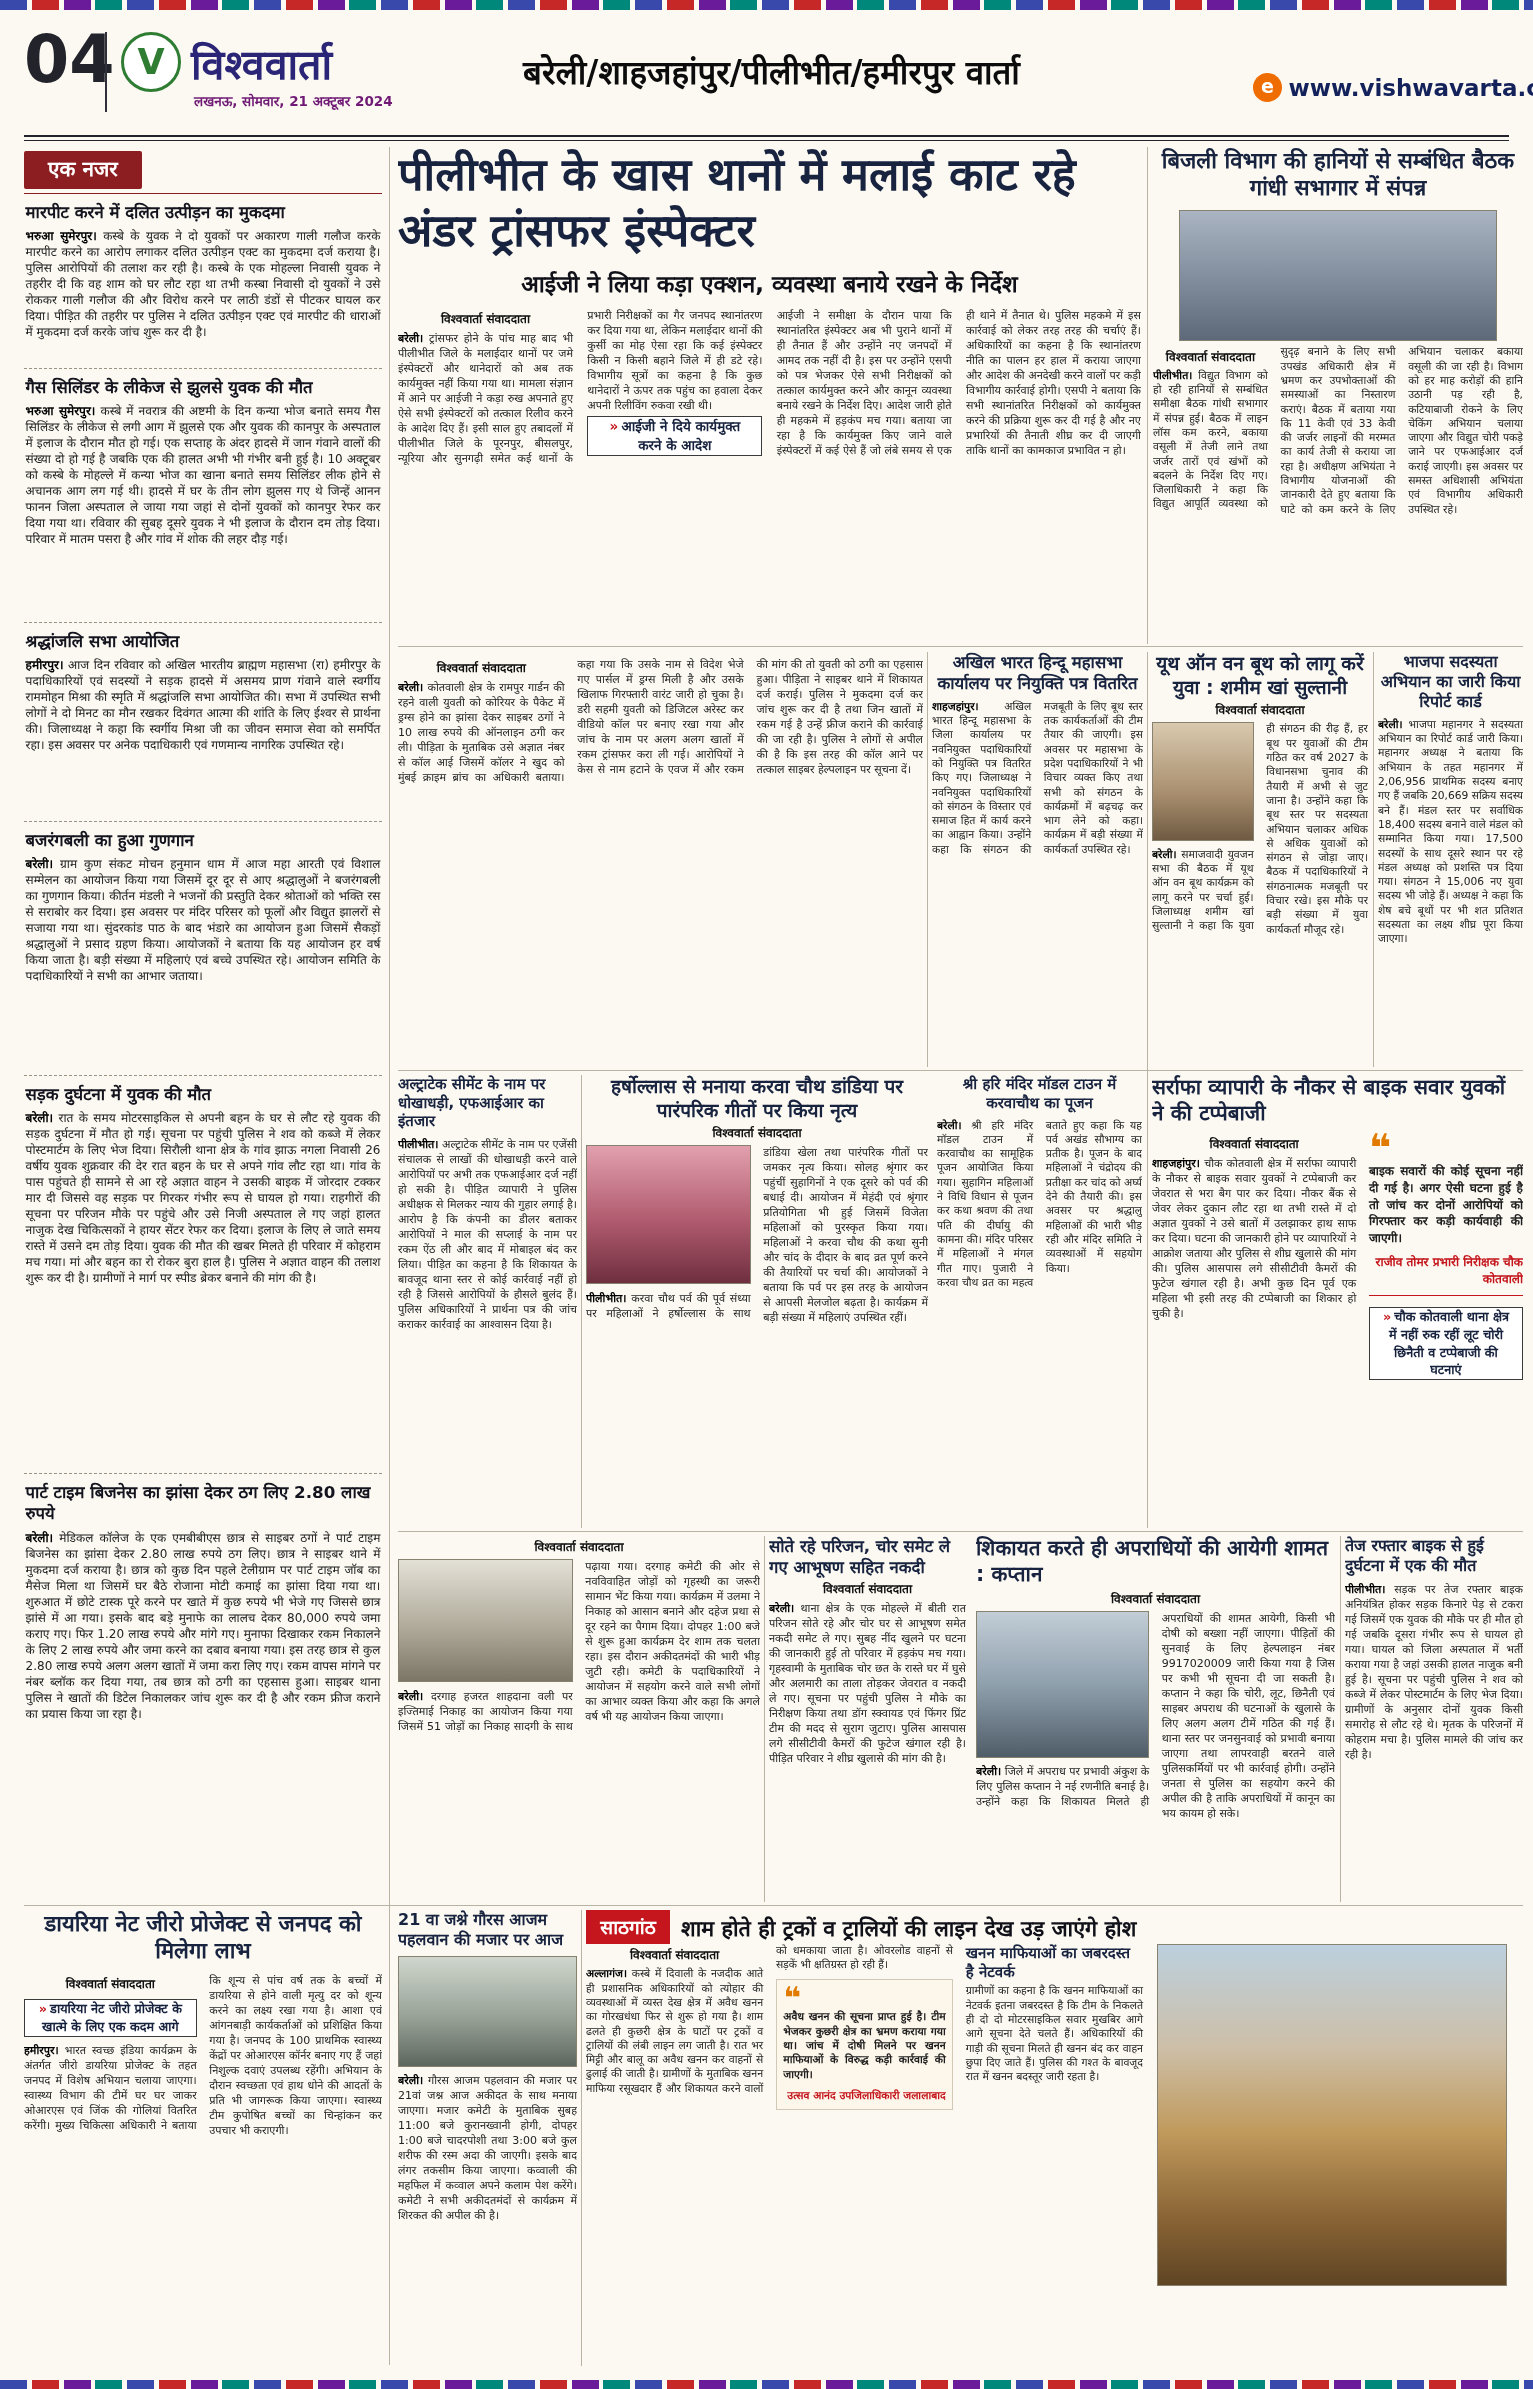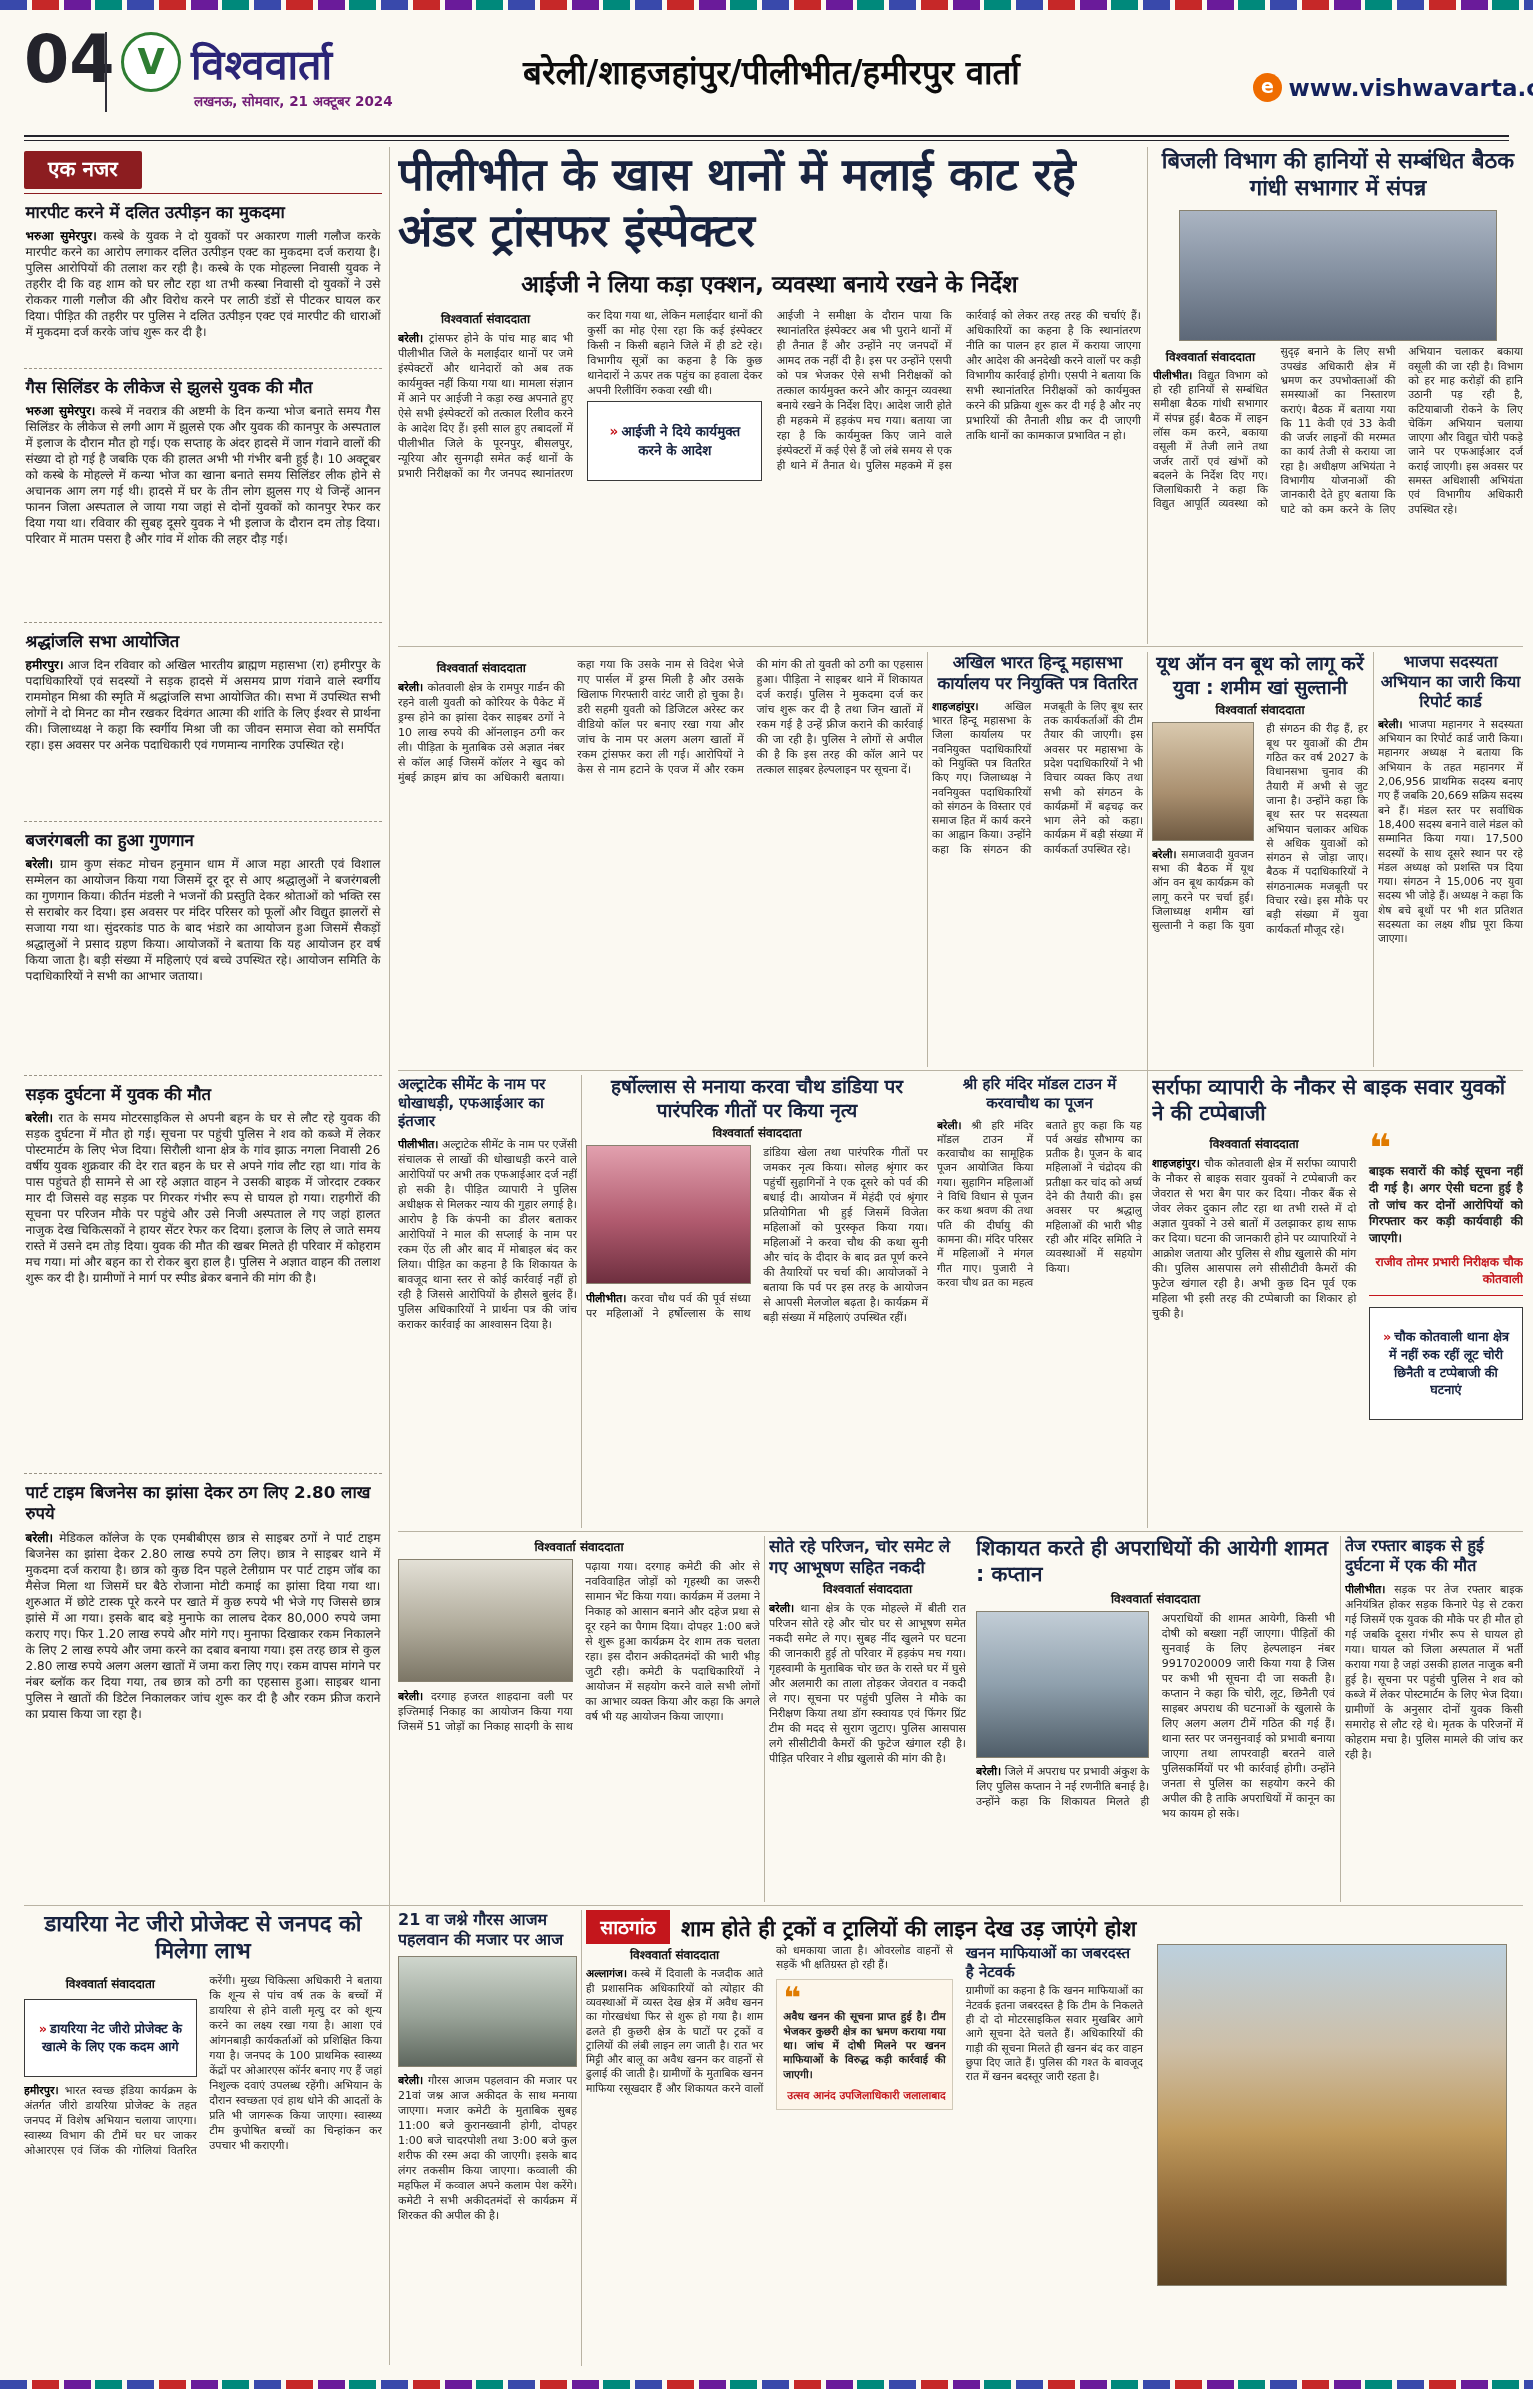--- a/index.html
+++ b/index.html
@@ -10,21 +10,21 @@
   .art{position:absolute;overflow:hidden}
   .hl{font-weight:bold;color:#18233f;line-height:1.24}
   .center{text-align:center}
   .by{font-weight:bold;text-align:center;font-size:12px;padding:2.4px 0 4px;color:#101010}
   .body{font-size:11px;line-height:15px;text-align:justify;color:#222}
   .body b{color:#000}
   .c2{column-count:2;column-gap:12.7px;column-fill:balance}
   .c3{column-count:3;column-gap:12.7px;column-fill:balance}
   .c4{column-count:4;column-gap:14.3px;column-fill:balance}
   .photo{border:0.8px solid #87816f;margin:0 0 6.4px;width:100%;display:block;break-inside:avoid}
-  .callout{border:1.6px solid #3a3a3a;padding:20px 8px;font-weight:bold;text-align:center;
+  .callout{border:1.6px solid #3a3a3a;padding:0 8px;font-weight:bold;text-align:center;
     font-size:13.5px;line-height:1.4;color:#16213d;background:#fff;break-inside:avoid;margin:3.2px 0 6.4px}
   .mark{color:#c4161c;font-weight:bold;margin-right:3.2px}
   .vr{position:absolute;width:0.8px;background:#b9b3a3}
   .hrule{position:absolute;height:0.8px;background:#b9b3a3}
   .quote-mark{color:#e07b00;font-size:38px;line-height:.8;font-weight:bold;display:block}
   .quote-text{font-weight:bold;font-size:12px;line-height:16.7px;color:#1e1e1e;text-align:justify}
   .quote-by{color:#c4161c;font-weight:bold;font-size:12px;margin-top:6.4px;text-align:right}
   
   #pgnum{position:absolute;left:24px;top:27px;font-size:65px;font-weight:bold;color:#23232b;line-height:1}
   #pgbar{position:absolute;left:105px;top:32px;width:2.4px;height:80px;background:#30303a}

